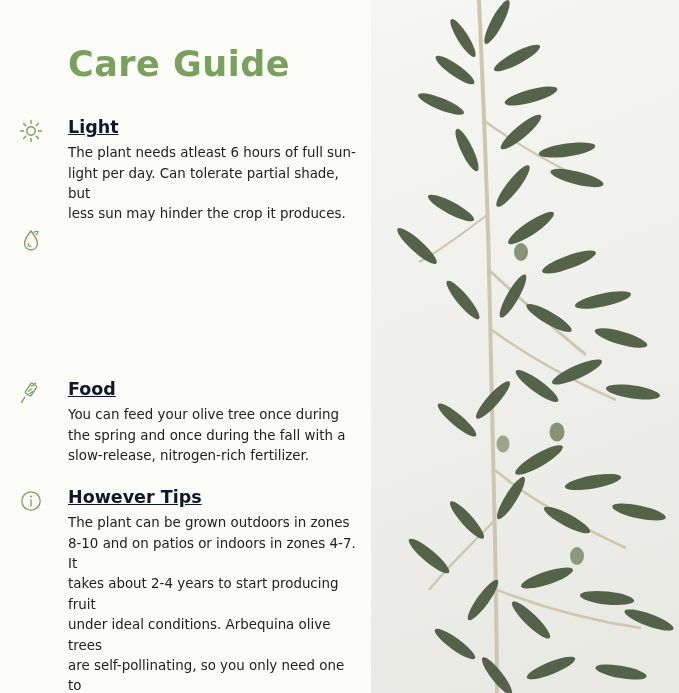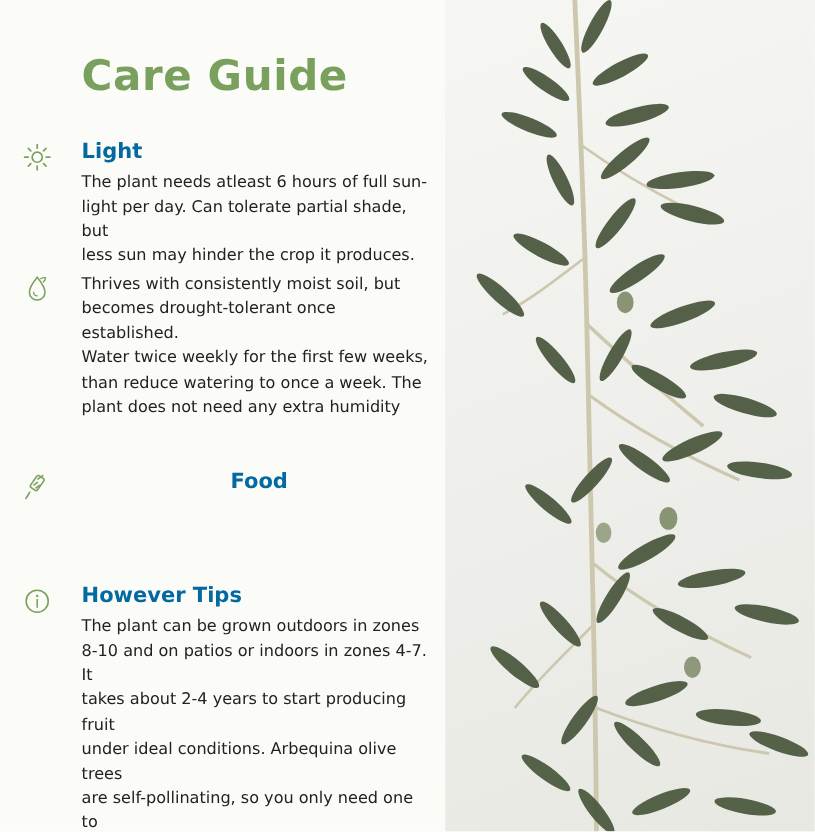--- a/index.html
+++ b/index.html
@@ -45,30 +45,31 @@
     letter-spacing: 0.5px;
     font-family: "DejaVu Sans", sans-serif;
   }
   .section {
     position: absolute;
     left: 44px;
     width: 320px;
   }
   .sec-light { top: 118px; }
   .sec-water { top: 228px; }
-  .sec-food  { top: 393px; text-align: center; }
+  .sec-food  { top: 380px; }
   .sec-tips  { top: 488px; }
 
   .sec-head {
-    color: #0369a1;
+    color: #0f172a;
     font-size: 17.5px;
     font-weight: bold;
     font-family: "DejaVu Sans", sans-serif;
     margin: 0 0 6px 24px;
     line-height: 1.1;
+    text-decoration: underline;
   }
   .sec-body {
     margin: 0 6px 0 24px;
     font-size: 13.4px;
     line-height: 1.52;
     color: #222222;
     font-family: "DejaVu Sans", sans-serif;
     white-space: pre-line;
   }
   .icon {
@@ -124,40 +125,38 @@
     </div>
 
     <div class="section sec-water">
       <span class="icon">
         <svg width="26" height="26" viewBox="0 0 26 26">
           <path d="M13 3 C13 3 6.5 11 6.5 15.5 A6.5 6.5 0 0 0 19.5 15.5 C19.5 11 13 3 13 3 Z" fill="none" stroke="#7aa05e" stroke-width="1.3"></path>
           <path d="M10 15.5 a3 3 0 0 0 3 3" fill="none" stroke="#7aa05e" stroke-width="1.1" stroke-linecap="round"></path>
           <path d="M15.5 4.5 c2.5 -1.5 4.5 -1 4.5 -1 s-.3 2.4 -2.2 3.6" fill="none" stroke="#7aa05e" stroke-width="1.1"></path>
         </svg>
       </span>
-      <div class="sec-body">Thrives with consistently moist soil, but
-becomes drought-tolerant once established.
-Water twice weekly for the first few weeks,
-than reduce watering to once a week. The
-plant does not need any extra humidity</div>
     </div>
 
     <div class="section sec-food">
       <span class="icon">
         <svg width="26" height="26" viewBox="0 0 26 26">
           <g stroke="#7aa05e" stroke-width="1.3" fill="none" stroke-linecap="round" stroke-linejoin="round">
             <rect x="9.5" y="3.5" width="7" height="12" rx="1.6" transform="rotate(35 13 9.5)"></rect>
             <line x1="6.8" y1="17.2" x2="3.6" y2="22.4"></line>
             <line x1="13.5" y1="6.2" x2="17.6" y2="3.3"></line>
             <line x1="10.2" y1="11.2" x2="13.2" y2="9.0"></line>
             <line x1="12.0" y1="13.6" x2="15.0" y2="11.4"></line>
           </g>
         </svg>
       </span>
       <div class="sec-head">Food</div>
+      <div class="sec-body">You can feed your olive tree once during
+the spring and once during the fall with a
+slow-release, nitrogen-rich fertilizer.</div>
     </div>
 
     <div class="section sec-tips">
       <span class="icon">
         <svg width="26" height="26" viewBox="0 0 26 26">
           <circle cx="13" cy="13" r="9.2" fill="none" stroke="#7aa05e" stroke-width="1.3"></circle>
           <circle cx="13" cy="8.6" r="1.0" fill="#7aa05e"></circle>
           <line x1="13" y1="11.6" x2="13" y2="18" stroke="#7aa05e" stroke-width="1.3" stroke-linecap="round"></line>
         </svg>
       </span>

